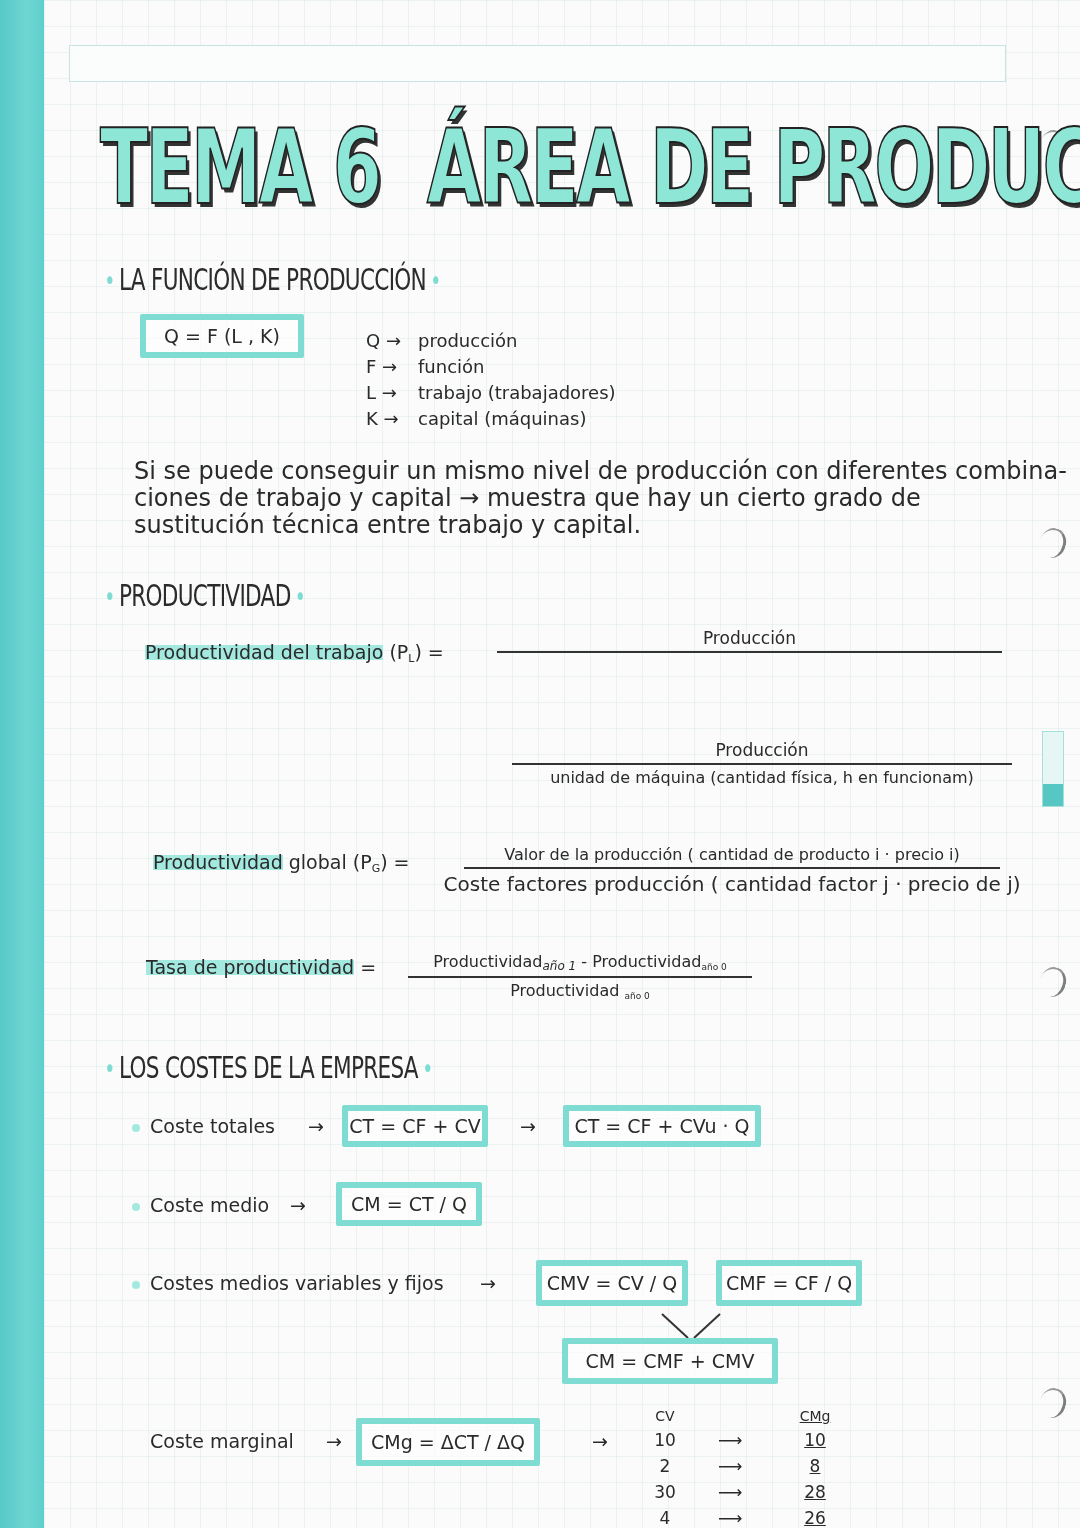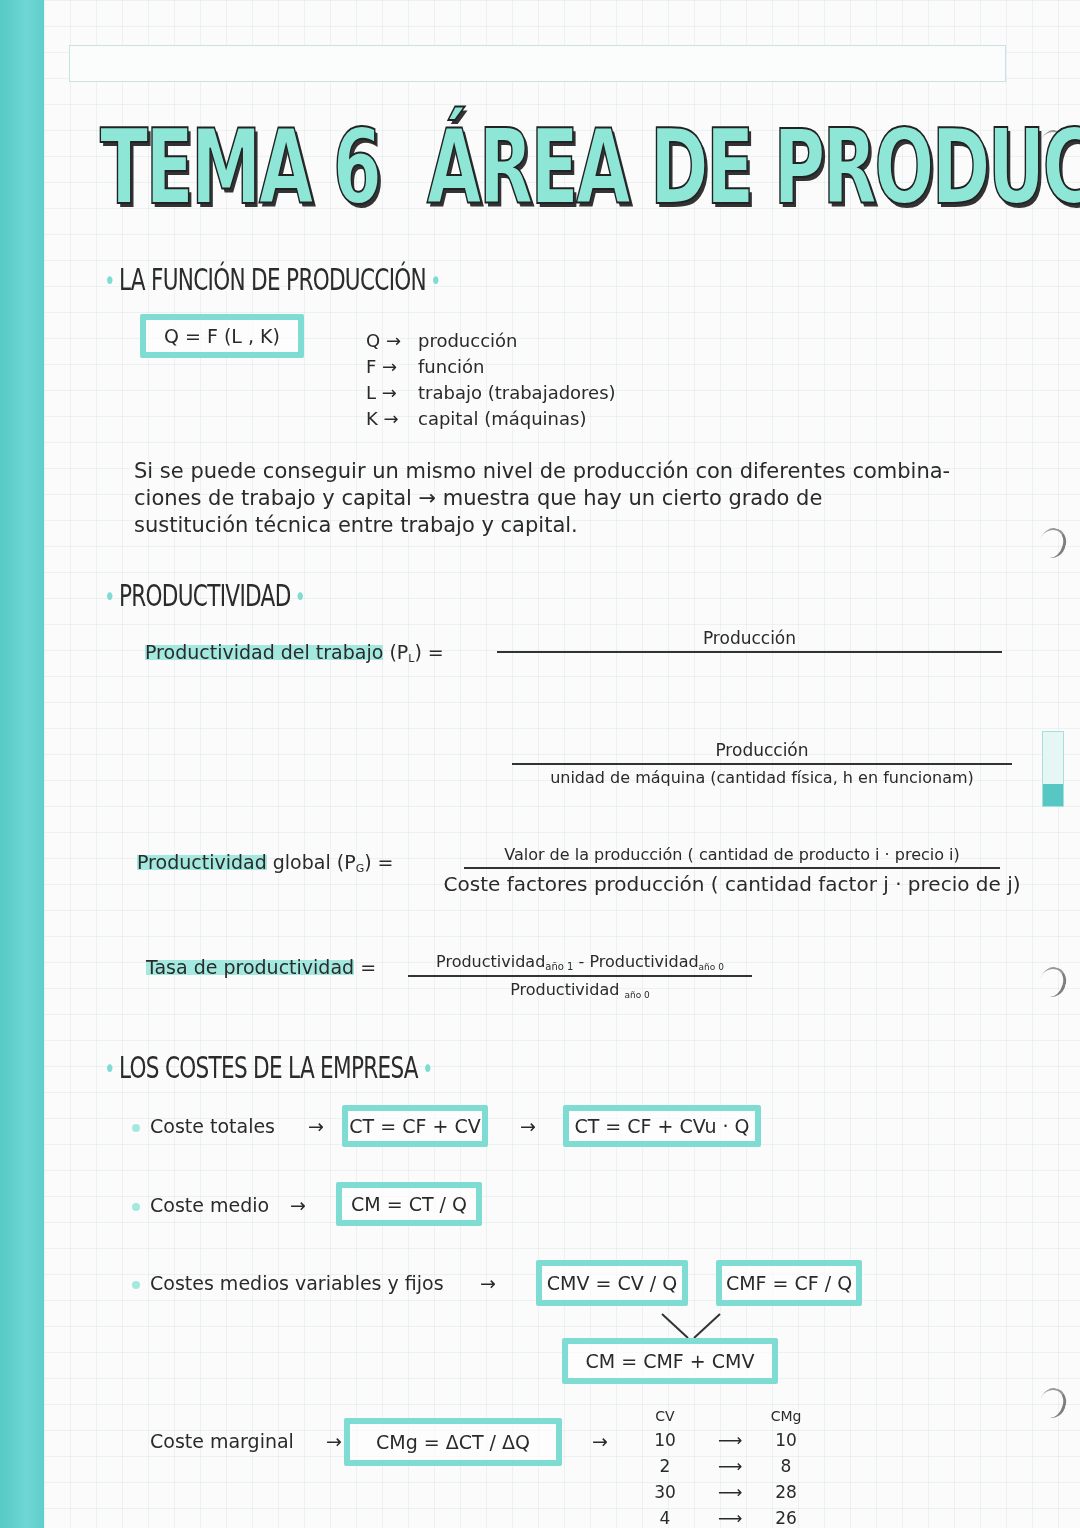--- a/index.html
+++ b/index.html
@@ -91,21 +91,21 @@
       background: #a4e9e0; margin-right: 10px; vertical-align: middle;
     }
     .legend-list { position: absolute; left: 366px; top: 328px; font-size: 18px; line-height: 26px; }
     .legend-list .row { white-space: nowrap; }
     .legend-list .key { display: inline-block; width: 52px; }
 
     .cmg-table { position: absolute; left: 640px; top: 1408px; font-size: 17px; }
     .cmg-table .row { position: relative; height: 26px; white-space: nowrap; }
     .cmg-table .cv { position: absolute; left: 0; width: 50px; text-align: center; }
     .cmg-table .arr { position: absolute; left: 78px; }
-    .cmg-table .cmg { position: absolute; left: 126px; width: 40px; text-align: center; }
+    .cmg-table .cmg { position: absolute; left: 155px; width: 40px; text-align: center; text-decoration: underline; }
   </style>
 </head>
 <body>
 
 <div class="page">
   <div class="left-band"></div>
   <div class="header-box"></div>
 
   <div class="hole" style="left:1040px; top:130px;"></div>
   <div class="hole" style="left:1040px; top:528px;"></div>
@@ -124,21 +124,21 @@
 
   <div class="boxed" style="left:140px; top:314px; width:164px; height:44px;">Q = F (L , K)</div>
 
   <div class="legend-list">
     <div class="row"><span class="key">Q →</span><span>producción</span></div>
     <div class="row"><span class="key">F →</span><span>función</span></div>
     <div class="row"><span class="key">L →</span><span>trabajo (trabajadores)</span></div>
     <div class="row"><span class="key">K →</span><span>capital (máquinas)</span></div>
   </div>
 
-  <div class="hand" style="left:134px; top:458px; line-height:27px; font-size:21px;">
+  <div class="hand" style="left:134px; top:458px; line-height:27px; font-size:24px;">
     <div>Si se puede conseguir un mismo nivel de producción con diferentes combina-</div>
     <div>ciones de trabajo y capital → muestra que hay un cierto grado de</div>
     <div>sustitución técnica entre trabajo y capital.</div>
   </div>
 
   <div class="section-heading" style="left:100px; top:578px;">PRODUCTIVIDAD</div>
 
   <div class="hand" style="left:145px; top:641px;">
     <span class="highlight">Productividad del trabajo</span>
     <span>(P</span><span class="sub">L</span><span>) =</span>
@@ -147,36 +147,36 @@
     <span class="num">Producción</span>
     <span class="line"></span>
   </div>
 
   <div class="frac" style="left:512px; top:740px; width:500px;">
     <span class="num">Producción</span>
     <span class="line"></span>
     <span class="den" style="font-size:16px;">unidad de máquina (cantidad física, h en funcionam)</span>
   </div>
 
-  <div class="hand" style="left:137px; top:851px;">
+  <div class="hand" style="left:153px; top:851px;">
     <span class="highlight">Productividad</span>
     <span>global (P</span><span class="sub">G</span><span>) =</span>
   </div>
   <div class="frac" style="left:436px; top:845px; width:564px;padding-left:28px;">
     <span class="num" style="font-size:16px;">Valor de la producción ( cantidad de producto i · precio i)</span>
     <span class="line"></span>
     <span class="den" style="font-size:20px;">Coste factores producción ( cantidad factor j · precio de j)</span>
   </div>
 
   <div class="hand" style="left:146px; top:956px;">
     <span class="highlight">Tasa de productividad</span><span> =</span>
   </div>
   <div class="frac" style="left:408px; top:952px; width:344px;">
     <span class="num" style="font-size:16px;">
-      <span>Productividad</span><span class="sub" style="font-size:10px;">año 1</span><span> - </span><span>Productividad</span><span class="sub" style="font-size:9px;">año 0</span>
+      <span>Productividad</span><span class="sub" style="font-size:12px;font-style:italic;">año 1</span><span> - </span><span>Productividad</span><span class="sub" style="font-size:9px;">año 0</span>
     </span>
     <span class="line"></span>
     <span class="den" style="font-size:16px;"><span>Productividad</span> <span class="sub" style="font-size:9px;">año 0</span></span>
   </div>
 
   <div class="section-heading" style="left:100px; top:1050px;">LOS COSTES DE LA EMPRESA</div>
 
   <div class="hand" style="left:132px; top:1115px;">
     <span class="bullet"></span><span>Coste totales</span>
   </div>
@@ -199,21 +199,21 @@
   <div class="boxed" style="left:716px; top:1260px; width:146px; height:46px;">CMF = CF / Q</div>
 
   <svg style="position:absolute; left:656px; top:1310px;" width="70" height="32">
     <line x1="6" y1="4" x2="32" y2="28" stroke="#333" stroke-width="2"></line>
     <line x1="64" y1="4" x2="38" y2="28" stroke="#333" stroke-width="2"></line>
   </svg>
   <div class="boxed" style="left:562px; top:1338px; width:216px; height:46px;">CM = CMF + CMV</div>
 
   <div class="hand" style="left:150px; top:1430px;">Coste marginal</div>
   <div class="hand" style="left:326px; top:1430px;">→</div>
-  <div class="boxed" style="left:344px; top:1418px; width:218px; height:48px;">CMg = ΔCT / ΔQ</div>
+  <div class="boxed" style="left:356px; top:1418px; width:184px; height:48px;">CMg = ΔCT / ΔQ</div>
   <div class="hand" style="left:592px; top:1430px;">→</div>
 
   <div class="cmg-table">
     <div class="row" style="height:22px;">
       <span class="cv" style="font-size:14px;">CV</span>
       <span class="cmg" style="font-size:14px;">CMg</span>
     </div>
     <div class="row">
       <span class="cv">10</span>
       <span class="arr">⟶</span>

